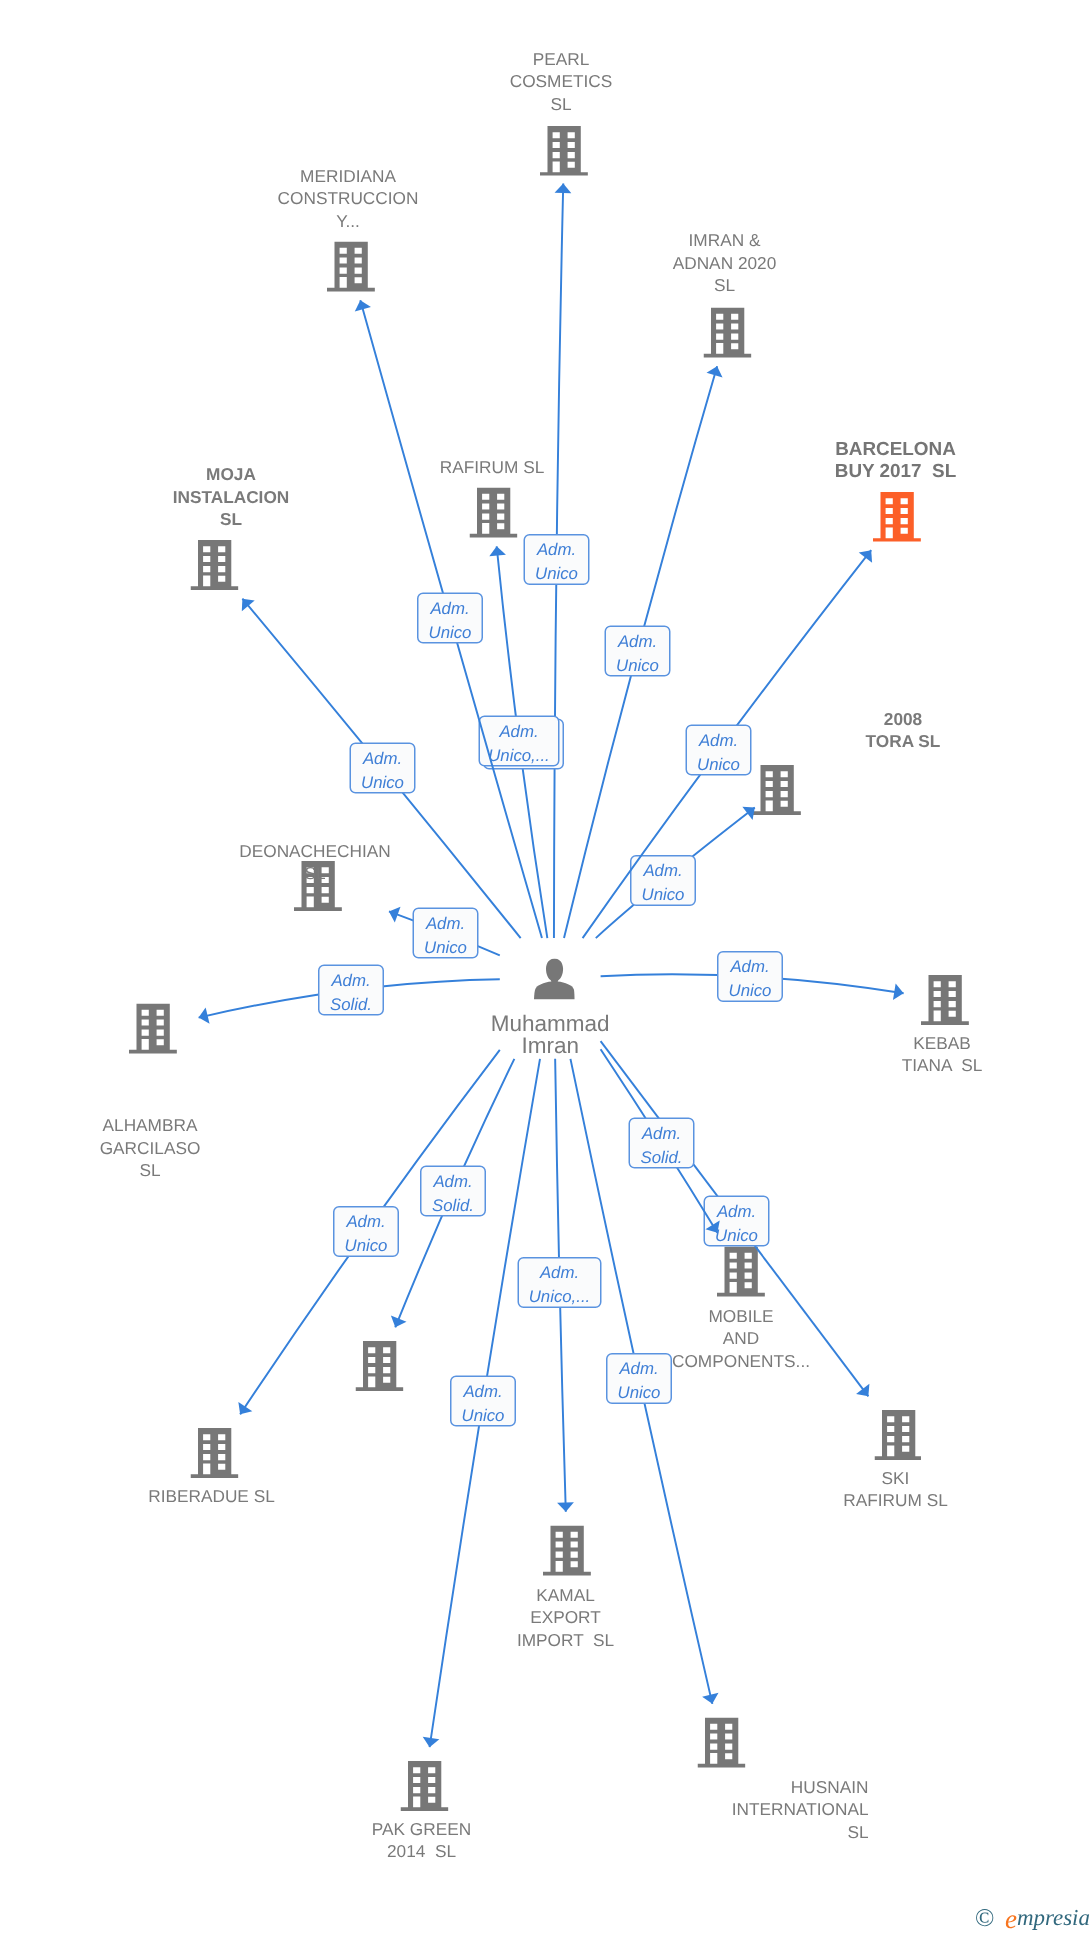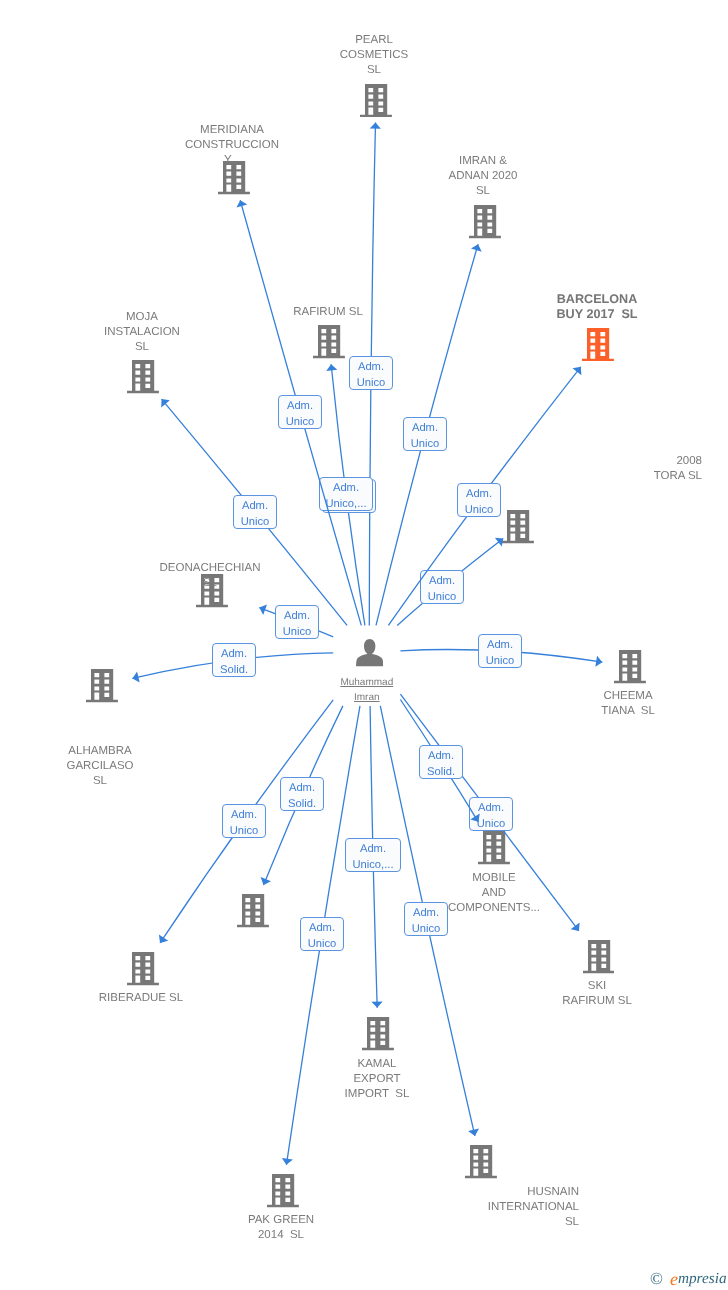--- a/index.html
+++ b/index.html
@@ -11,82 +11,82 @@
   #nodes-layer,#labels-layer{position:absolute;left:0;top:0;width:728px;height:945px;}
   svg#edges{position:absolute;left:0;top:0;width:728px;height:1290px;overflow:visible;}
   svg.edge-svg{position:absolute;left:0;top:0;width:728px;height:1290px;overflow:visible;pointer-events:none;}
   .node-icon{position:absolute;line-height:0;}
   .node-label{position:absolute;text-align:center;color:#7a7a7a;
               font-size:11.5px;line-height:15.2px;white-space:pre;}
   .node-label.focus{font-weight:bold;color:#757575;font-size:12.6px;}
   .elabel{position:absolute;box-sizing:border-box;border:1.5px solid #5a93e0;
           background:#fafbfc;border-radius:4px;color:#3f7fd6;
           font-size:11.2px;line-height:15.2px;text-align:center;
-          white-space:pre;padding-top:3.5px;}
+          white-space:pre;padding-top:3.5px;font-style:italic;}
   #watermark{position:absolute;white-space:nowrap;}
 </style>
 </head>
 <body>
 
 <div id="stage">
   <svg id="edges" viewBox="0 0 728 1290"></svg>
   <div id="nodes-layer">
       <div class="node-icon" style="left: 360.05px; top: 83.65px;"><svg width="31.9" height="33.3" viewBox="0 0 31.9 33.3">
           <path fill="#777777" fill-rule="evenodd" d="M5.0,0 H27.2 V30.8 H31.9 V33.3 H0 V30.8 H5.0 Z M8.4,4.1 h4.8 v4.1 h-4.8 Z M8.4,10.6 h4.8 v4.1 h-4.8 Z M8.4,17.4 h4.8 v4.1 h-4.8 Z M18.4,4.1 h4.8 v4.1 h-4.8 Z M18.4,10.6 h4.8 v4.1 h-4.8 Z M18.4,17.4 h4.8 v4.1 h-4.8 Z M8.4,23.6 h4.8 v7.2 h-4.8 Z M18.4,23.8 h4.8 v4.1 h-4.8 Z"></path>
         </svg></div>
       <div class="node-label" style="left: 274px; width: 200px; top: 33px;">PEARL
 COSMETICS
 SL</div>
       <div class="node-icon" style="left: 218.05px; top: 161.35px;"><svg width="31.9" height="33.3" viewBox="0 0 31.9 33.3">
           <path fill="#777777" fill-rule="evenodd" d="M5.0,0 H27.2 V30.8 H31.9 V33.3 H0 V30.8 H5.0 Z M8.4,4.1 h4.8 v4.1 h-4.8 Z M8.4,10.6 h4.8 v4.1 h-4.8 Z M8.4,17.4 h4.8 v4.1 h-4.8 Z M18.4,4.1 h4.8 v4.1 h-4.8 Z M18.4,10.6 h4.8 v4.1 h-4.8 Z M18.4,17.4 h4.8 v4.1 h-4.8 Z M8.4,23.6 h4.8 v7.2 h-4.8 Z M18.4,23.8 h4.8 v4.1 h-4.8 Z"></path>
         </svg></div>
-      <div class="node-label" style="left: 132px; width: 200px; top: 111px; margin-top: 12px;">MERIDIANA
+      <div class="node-label" style="left: 132px; width: 200px; top: 111px;">MERIDIANA
 CONSTRUCCION
 Y...</div>
       <div class="node-icon" style="left: 468.65px; top: 205.35px;"><svg width="31.9" height="33.3" viewBox="0 0 31.9 33.3">
           <path fill="#777777" fill-rule="evenodd" d="M5.0,0 H27.2 V30.8 H31.9 V33.3 H0 V30.8 H5.0 Z M8.4,4.1 h4.8 v4.1 h-4.8 Z M8.4,10.6 h4.8 v4.1 h-4.8 Z M8.4,17.4 h4.8 v4.1 h-4.8 Z M18.4,4.1 h4.8 v4.1 h-4.8 Z M18.4,10.6 h4.8 v4.1 h-4.8 Z M18.4,17.4 h4.8 v4.1 h-4.8 Z M8.4,23.6 h4.8 v7.2 h-4.8 Z M18.4,23.8 h4.8 v4.1 h-4.8 Z"></path>
         </svg></div>
       <div class="node-label" style="left: 383px; width: 200px; top: 154px;">IMRAN &amp;
 ADNAN 2020
 SL</div>
       <div class="node-icon" style="left: 127.05px; top: 360.35px;"><svg width="31.9" height="33.3" viewBox="0 0 31.9 33.3">
           <path fill="#777777" fill-rule="evenodd" d="M5.0,0 H27.2 V30.8 H31.9 V33.3 H0 V30.8 H5.0 Z M8.4,4.1 h4.8 v4.1 h-4.8 Z M8.4,10.6 h4.8 v4.1 h-4.8 Z M8.4,17.4 h4.8 v4.1 h-4.8 Z M18.4,4.1 h4.8 v4.1 h-4.8 Z M18.4,10.6 h4.8 v4.1 h-4.8 Z M18.4,17.4 h4.8 v4.1 h-4.8 Z M8.4,23.6 h4.8 v7.2 h-4.8 Z M18.4,23.8 h4.8 v4.1 h-4.8 Z"></path>
         </svg></div>
-      <div class="node-label" style="left: 42px; width: 200px; top: 310px;">MOJA
+      <div class="node-label" style="left: 54px; width: 200px; top: 310px; font-weight: bold;">MOJA
 INSTALACION
 SL</div>
       <div class="node-icon" style="left: 313.05px; top: 325.35px;"><svg width="31.9" height="33.3" viewBox="0 0 31.9 33.3">
           <path fill="#777777" fill-rule="evenodd" d="M5.0,0 H27.2 V30.8 H31.9 V33.3 H0 V30.8 H5.0 Z M8.4,4.1 h4.8 v4.1 h-4.8 Z M8.4,10.6 h4.8 v4.1 h-4.8 Z M8.4,17.4 h4.8 v4.1 h-4.8 Z M18.4,4.1 h4.8 v4.1 h-4.8 Z M18.4,10.6 h4.8 v4.1 h-4.8 Z M18.4,17.4 h4.8 v4.1 h-4.8 Z M8.4,23.6 h4.8 v7.2 h-4.8 Z M18.4,23.8 h4.8 v4.1 h-4.8 Z"></path>
         </svg></div>
       <div class="node-label" style="left: 228px; width: 200px; top: 305px;">RAFIRUM SL</div>
       <div class="node-icon" style="left: 582.25px; top: 328.05px;"><svg width="31.9" height="33.3" viewBox="0 0 31.9 33.3">
           <path fill="#fc5f28" fill-rule="evenodd" d="M5.0,0 H27.2 V30.8 H31.9 V33.3 H0 V30.8 H5.0 Z M8.4,4.1 h4.8 v4.1 h-4.8 Z M8.4,10.6 h4.8 v4.1 h-4.8 Z M8.4,17.4 h4.8 v4.1 h-4.8 Z M18.4,4.1 h4.8 v4.1 h-4.8 Z M18.4,10.6 h4.8 v4.1 h-4.8 Z M18.4,17.4 h4.8 v4.1 h-4.8 Z M8.4,23.6 h4.8 v7.2 h-4.8 Z M18.4,23.8 h4.8 v4.1 h-4.8 Z"></path>
         </svg></div>
       <div class="node-label focus" style="left: 497px; width: 200px; top: 292px;">BARCELONA
 BUY 2017  SL</div>
       <div class="node-icon" style="left: 502.05px; top: 510.35px;"><svg width="31.9" height="33.3" viewBox="0 0 31.9 33.3">
           <path fill="#777777" fill-rule="evenodd" d="M5.0,0 H27.2 V30.8 H31.9 V33.3 H0 V30.8 H5.0 Z M8.4,4.1 h4.8 v4.1 h-4.8 Z M8.4,10.6 h4.8 v4.1 h-4.8 Z M8.4,17.4 h4.8 v4.1 h-4.8 Z M18.4,4.1 h4.8 v4.1 h-4.8 Z M18.4,10.6 h4.8 v4.1 h-4.8 Z M18.4,17.4 h4.8 v4.1 h-4.8 Z M8.4,23.6 h4.8 v7.2 h-4.8 Z M18.4,23.8 h4.8 v4.1 h-4.8 Z"></path>
         </svg></div>
-      <div class="node-label" style="left: 502px; text-align: right; width: 200px; top: 454px;">2008
+      <div class="node-label" style="left: 502px; text-align: center; width: 200px; top: 473px; font-weight: bold;">2008
 TORA SL</div>
       <div class="node-icon" style="left: 196.05px; top: 574.35px;"><svg width="31.9" height="33.3" viewBox="0 0 31.9 33.3">
           <path fill="#777777" fill-rule="evenodd" d="M5.0,0 H27.2 V30.8 H31.9 V33.3 H0 V30.8 H5.0 Z M8.4,4.1 h4.8 v4.1 h-4.8 Z M8.4,10.6 h4.8 v4.1 h-4.8 Z M8.4,17.4 h4.8 v4.1 h-4.8 Z M18.4,4.1 h4.8 v4.1 h-4.8 Z M18.4,10.6 h4.8 v4.1 h-4.8 Z M18.4,17.4 h4.8 v4.1 h-4.8 Z M8.4,23.6 h4.8 v7.2 h-4.8 Z M18.4,23.8 h4.8 v4.1 h-4.8 Z"></path>
         </svg></div>
       <div class="node-label" style="left: 110px; width: 200px; top: 539px; margin-top: 22px;">DEONACHECHIAN
 SL</div>
       <div class="node-icon" style="left: 86.05px; top: 669.35px;"><svg width="31.9" height="33.3" viewBox="0 0 31.9 33.3">
           <path fill="#777777" fill-rule="evenodd" d="M5.0,0 H27.2 V30.8 H31.9 V33.3 H0 V30.8 H5.0 Z M8.4,4.1 h4.8 v4.1 h-4.8 Z M8.4,10.6 h4.8 v4.1 h-4.8 Z M8.4,17.4 h4.8 v4.1 h-4.8 Z M18.4,4.1 h4.8 v4.1 h-4.8 Z M18.4,10.6 h4.8 v4.1 h-4.8 Z M18.4,17.4 h4.8 v4.1 h-4.8 Z M8.4,23.6 h4.8 v7.2 h-4.8 Z M18.4,23.8 h4.8 v4.1 h-4.8 Z"></path>
         </svg></div>
       <div class="node-label" style="left: 0px; width: 200px; top: 744px;">ALHAMBRA
 GARCILASO
 SL</div>
       <div class="node-icon" style="left: 614.05px; top: 650.35px;"><svg width="31.9" height="33.3" viewBox="0 0 31.9 33.3">
           <path fill="#777777" fill-rule="evenodd" d="M5.0,0 H27.2 V30.8 H31.9 V33.3 H0 V30.8 H5.0 Z M8.4,4.1 h4.8 v4.1 h-4.8 Z M8.4,10.6 h4.8 v4.1 h-4.8 Z M8.4,17.4 h4.8 v4.1 h-4.8 Z M18.4,4.1 h4.8 v4.1 h-4.8 Z M18.4,10.6 h4.8 v4.1 h-4.8 Z M18.4,17.4 h4.8 v4.1 h-4.8 Z M8.4,23.6 h4.8 v7.2 h-4.8 Z M18.4,23.8 h4.8 v4.1 h-4.8 Z"></path>
         </svg></div>
-      <div class="node-label" style="left: 528px; width: 200px; top: 689px;">CHEEMA
+      <div class="node-label" style="left: 528px; width: 200px; top: 689px;">KEBAB
 TIANA  SL</div>
       <div class="node-icon" style="left: 478.05px; top: 831.35px;"><svg width="31.9" height="33.3" viewBox="0 0 31.9 33.3">
           <path fill="#777777" fill-rule="evenodd" d="M5.0,0 H27.2 V30.8 H31.9 V33.3 H0 V30.8 H5.0 Z M8.4,4.1 h4.8 v4.1 h-4.8 Z M8.4,10.6 h4.8 v4.1 h-4.8 Z M8.4,17.4 h4.8 v4.1 h-4.8 Z M18.4,4.1 h4.8 v4.1 h-4.8 Z M18.4,10.6 h4.8 v4.1 h-4.8 Z M18.4,17.4 h4.8 v4.1 h-4.8 Z M8.4,23.6 h4.8 v7.2 h-4.8 Z M18.4,23.8 h4.8 v4.1 h-4.8 Z"></path>
         </svg></div>
       <div class="node-label" style="left: 394px; width: 200px; top: 871px;">MOBILE
 AND
 COMPONENTS...</div>
       <div class="node-icon" style="left: 237.05px; top: 894.35px;"><svg width="31.9" height="33.3" viewBox="0 0 31.9 33.3">
           <path fill="#777777" fill-rule="evenodd" d="M5.0,0 H27.2 V30.8 H31.9 V33.3 H0 V30.8 H5.0 Z M8.4,4.1 h4.8 v4.1 h-4.8 Z M8.4,10.6 h4.8 v4.1 h-4.8 Z M8.4,17.4 h4.8 v4.1 h-4.8 Z M18.4,4.1 h4.8 v4.1 h-4.8 Z M18.4,10.6 h4.8 v4.1 h-4.8 Z M18.4,17.4 h4.8 v4.1 h-4.8 Z M8.4,23.6 h4.8 v7.2 h-4.8 Z M18.4,23.8 h4.8 v4.1 h-4.8 Z"></path>
         </svg></div>
@@ -115,21 +115,21 @@
           <path fill="#777777" fill-rule="evenodd" d="M5.0,0 H27.2 V30.8 H31.9 V33.3 H0 V30.8 H5.0 Z M8.4,4.1 h4.8 v4.1 h-4.8 Z M8.4,10.6 h4.8 v4.1 h-4.8 Z M8.4,17.4 h4.8 v4.1 h-4.8 Z M18.4,4.1 h4.8 v4.1 h-4.8 Z M18.4,10.6 h4.8 v4.1 h-4.8 Z M18.4,17.4 h4.8 v4.1 h-4.8 Z M8.4,23.6 h4.8 v7.2 h-4.8 Z M18.4,23.8 h4.8 v4.1 h-4.8 Z"></path>
         </svg></div>
       <div class="node-label" style="left: 181px; width: 200px; top: 1213px;">PAK GREEN
 2014  SL</div>
       <div class="node-icon" style="left: 355.6px; top: 639.4px;"><svg width="27.4" height="27.2" viewBox="0 0 27.4 27.2">
           <g fill="#777777">
             <path d="M13.7,0 C16.9,0 19.4,2.8 19.4,6.9 C19.4,10.3 18.2,13.1 16.4,14.4 C16.0,14.7 15.8,15.2 15.8,15.8 L15.8,17.8 L11.6,17.8 L11.6,15.8 C11.6,15.2 11.4,14.7 11.0,14.4 C9.2,13.1 8.0,10.3 8.0,6.9 C8.0,2.8 10.5,0 13.7,0 Z"></path>
             <path d="M13.7,15.1 C18.9,15.1 24.3,17.2 25.9,19.3 C26.8,20.5 27.2,22.3 27.4,27.2 L0,27.2 C0.2,22.3 0.6,20.5 1.5,19.3 C3.1,17.2 8.5,15.1 13.7,15.1 Z"></path>
           </g>
         </svg></div>
-      <div class="node-label" style="left: 266.8px; width: 200px; top: 674.5px; font-size: 10px; line-height: 15.2px; text-decoration: underline;">Muhammad
+      <div class="node-label" style="left: 266.8px; width: 200px; top: 674.5px; font-size: 15px; line-height: 15.2px;">Muhammad
 Imran</div>
     </div>
   <div id="labels-layer">
       <svg class="edge-svg" viewBox="0 0 728 1290" style="z-index: 10;">
         <path d="M369.3,625.4 Q369.6,372.1 375.5,122.4" stroke="#3580da" stroke-width="1.3" fill="none"></path>
         <path d="M375.5,122.4 L369.7,128.5 L380.9,128.8 Z" fill="#3580da"></path>
       </svg>
       <div class="elabel" style="left: 349px; top: 355.8px; width: 44px; height: 34.4px; z-index: 11;">Adm.
 Unico</div>
       <svg class="edge-svg" viewBox="0 0 728 1290" style="z-index: 12;">

